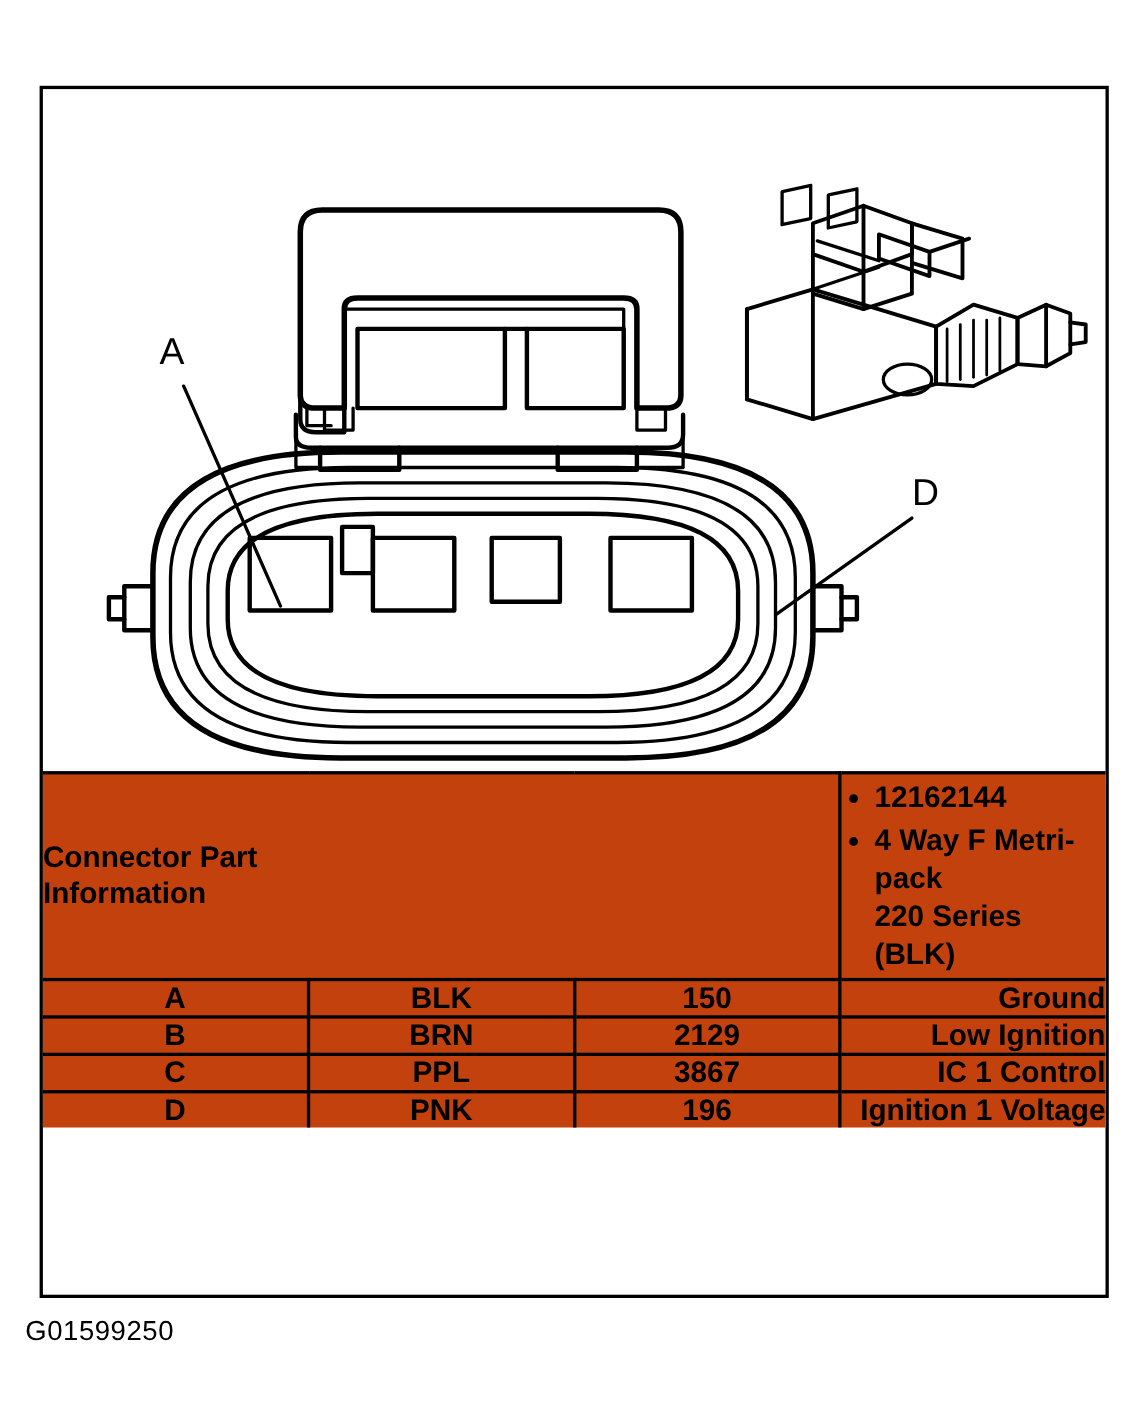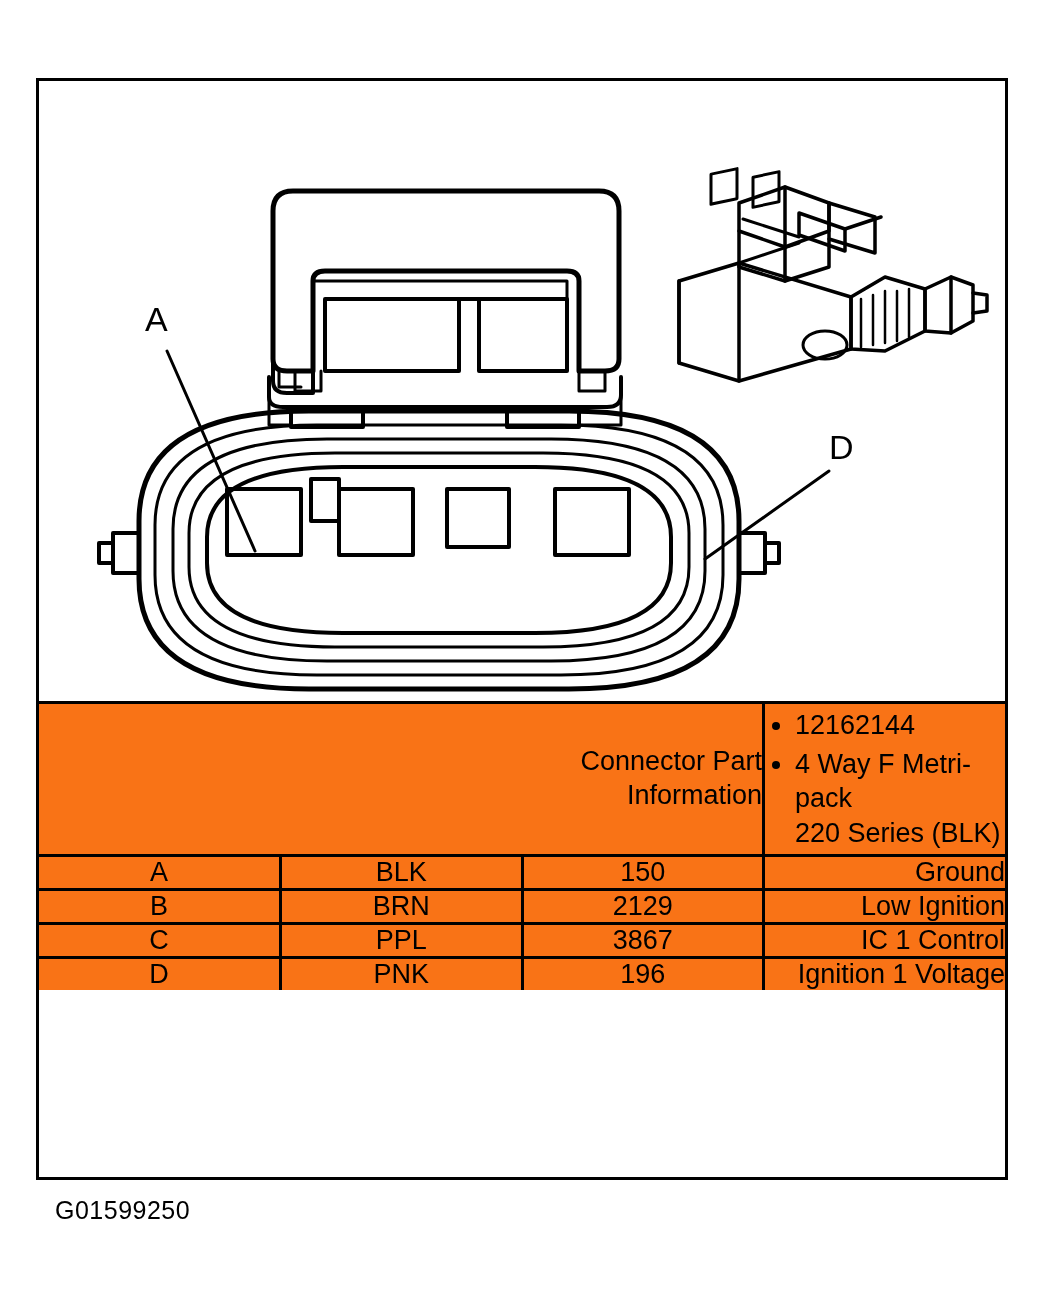--- a/index.html
+++ b/index.html
@@ -50,32 +50,32 @@
     position: absolute;
     left: 0;
     top: 620px;
     width: 966px;
     border-collapse: collapse;
     table-layout: fixed;
   }
   #conn-table td, #conn-table th {
     border: 3px solid #000;
     padding: 0;
-    font-weight: normal;
+    font-weight: bold;
     font-size: 27px;
     vertical-align: middle;
-    background: #f97316;
+    background: #c2410c;
   }
   
   #conn-table tr td:first-child, #conn-table tr th:first-child { border-left: none; }
   #conn-table tr td:last-child, #conn-table tr th:last-child { border-right: none; }
   #conn-table tr:last-child td { border-bottom: none; }
 
   .cp-label {
-    text-align: right;
+    text-align: left;
     padding: 18px 10px;
     line-height: 1.25;
     font-size: 29px;
   }
   .cp-info {
     padding: 14px 10px 16px 28px;
     font-size: 29px;
     line-height: 1.28;
   }
   .cp-info ul {
@@ -100,21 +100,21 @@
   .cell-left {
     text-align: right;
     padding: 9px 6px 9px 14px;
     font-weight: normal;
     font-size: 29px;
   }
 
   
   #fig-id {
     position: absolute;
-    left: 55px;
+    left: 23px;
     top: 1196px;
     font-size: 25px;
     font-family: "Liberation Sans", sans-serif;
     letter-spacing: 0.5px;
   }
 
   .callout-letter {
     font-size: 34px;
     font-weight: normal;
     font-family: "Liberation Sans", sans-serif;

